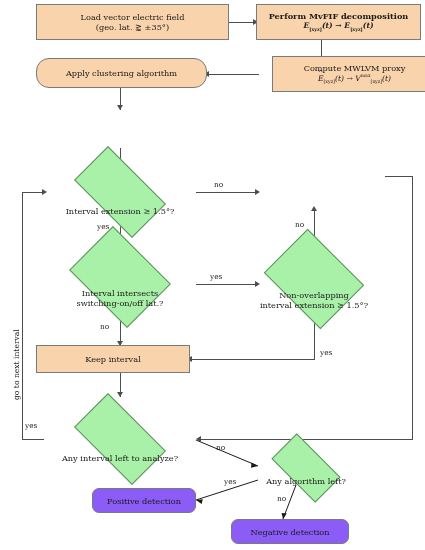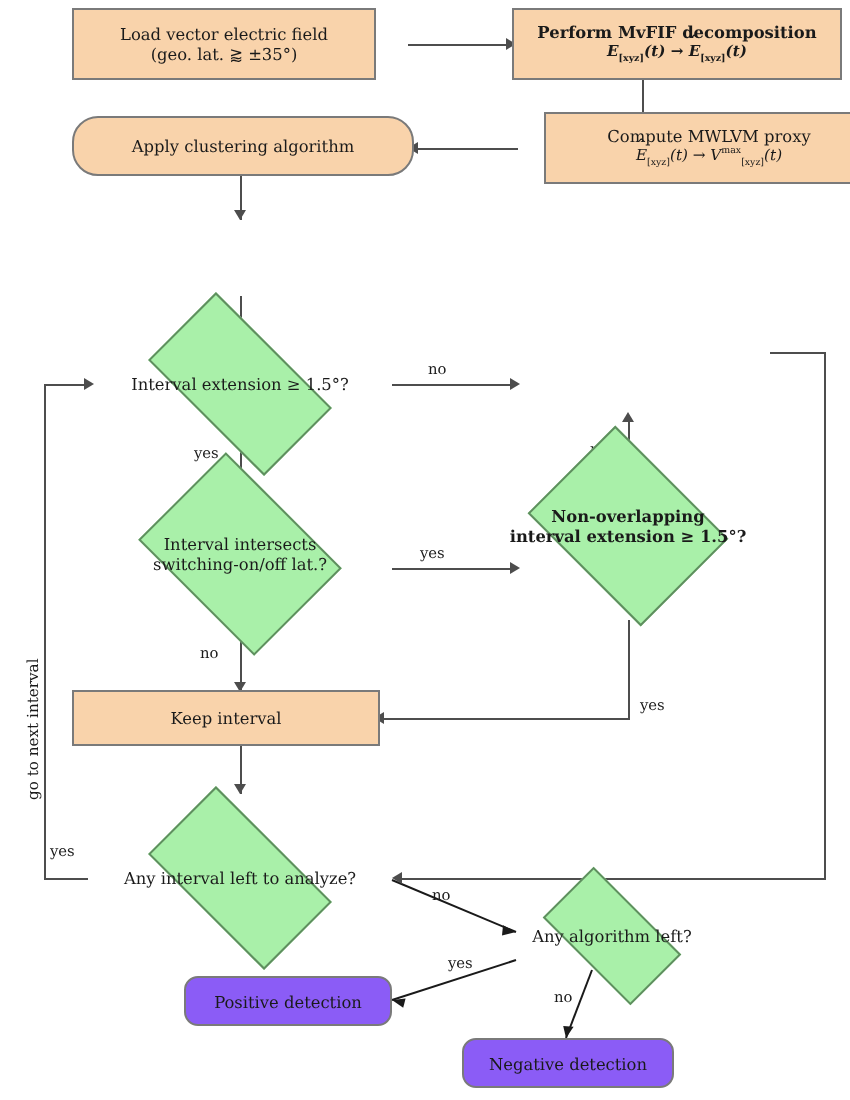--- a/index.html
+++ b/index.html
@@ -37,21 +37,21 @@
   }
   .diamond-wrap{position:absolute;}
   .diamond-shape{
     position:absolute;inset:0;
     background:#a9f0a9;
     border:0.8px solid #5f8f5f;
     transform:rotate(45deg);
   }
   .diamond-label{
     position:absolute;inset:0;
-    display:flex;align-items:center;justify-content:center;
+    display:flex;align-items:flex-end;justify-content:center;
     text-align:center;font-size:8.2px;line-height:1.22;
     z-index:2;
   }
 
   .ln{position:absolute;background:#4d4d4d;}
   .lh{height:1px;}
   .lv{width:1px;}
 
   .arrow{position:absolute;width:0;height:0;}
   .ar-down{border-left:3px solid transparent;border-right:3px solid transparent;border-top:5px solid #4d4d4d;}
@@ -148,21 +148,21 @@
   <div class="ln lv" style="left:22px;top:192px;height:248px;"></div>
   <div class="ln lh" style="left:22px;top:192px;width:23px;"></div>
   <div class="arrow ar-right" style="left:42px;top:189px;"></div>
   <div class="elabel" style="left:25px;top:421px;">yes</div>
   <div class="vtext" style="left:12px;top:400px;">go to next interval</div>
 
   <div class="elabel" style="left:216px;top:443px;">no</div>
   <div class="elabel" style="left:224px;top:477px;">yes</div>
   <div class="elabel" style="left:277px;top:494px;">no</div>
 
-  <div class="node proc" style="left:36px;top:4px;width:152px;height:36px;">
+  <div class="node proc" style="left:36px;top:4px;width:193px;height:36px;">
     <div>
       <div>Load vector electric field</div>
       <div>(geo. lat. ⪆ ±35°)</div>
     </div>
   </div>
 
   <div class="node proc" style="left:256px;top:4px;width:165px;height:36px;font-weight:bold;">
     <div>
       <div>Perform MvFIF decomposition</div>
       <div class="mathline"><span class="mi">E</span><sub>[xyz]</sub>(<span class="mi">t</span>) → <span class="hat"><span class="hatmark">^</span><span class="mi">E</span></span><sub>[xyz]</sub>(<span class="mi">t</span>)</div>
@@ -192,21 +192,21 @@
   <div class="diamond-wrap" style="left:79px;top:246px;width:82px;height:62px;">
     <div class="diamond-shape"></div>
     <div class="diamond-label" style="left:-22px;right:-22px;">
       <div>
         <div>Interval intersects</div>
         <div>switching-on/off lat.?</div>
       </div>
     </div>
   </div>
 
-  <div class="diamond-wrap" style="left:274px;top:232px;width:80px;height:62px;font-weight:bold;">
+  <div class="diamond-wrap" style="left:274px;top:248px;width:80px;height:62px;">
     <div class="diamond-shape"></div>
     <div class="diamond-label" style="left:-26px;right:-26px;">
       <div>
         <div>Non-overlapping</div>
         <div>interval extension ≥ 1.5°?</div>
       </div>
     </div>
   </div>
 
   <div class="node proc" style="left:36px;top:345px;width:154px;height:28px;">
@@ -224,17 +224,17 @@
     <div class="diamond-shape"></div>
     <div class="diamond-label" style="left:-28px;right:-28px;">
       <span>Any algorithm left?</span>
     </div>
   </div>
 
   <div class="node term" style="left:92px;top:488px;width:104px;height:25px;">
     <div>Positive detection</div>
   </div>
 
-  <div class="node term" style="left:231px;top:519px;width:106px;height:25px;">
+  <div class="node term" style="left:231px;top:519px;width:118px;height:25px;">
     <div>Negative detection</div>
   </div>
 
 </div>
 
 </body></html>

